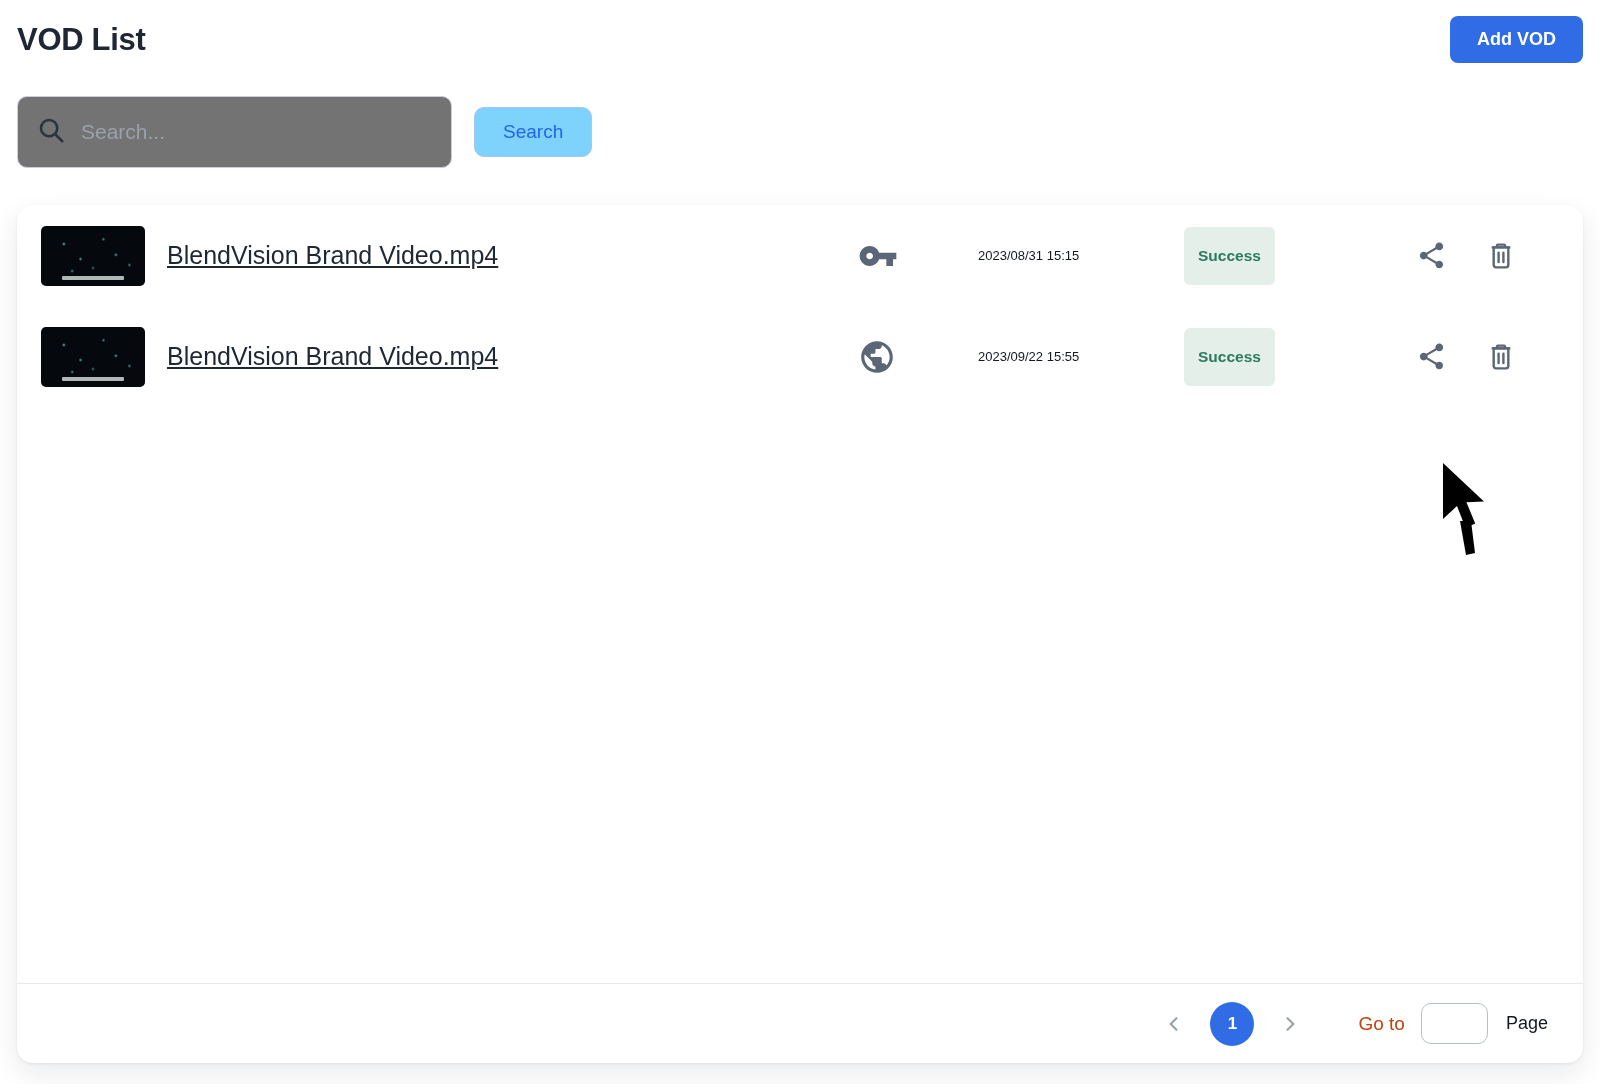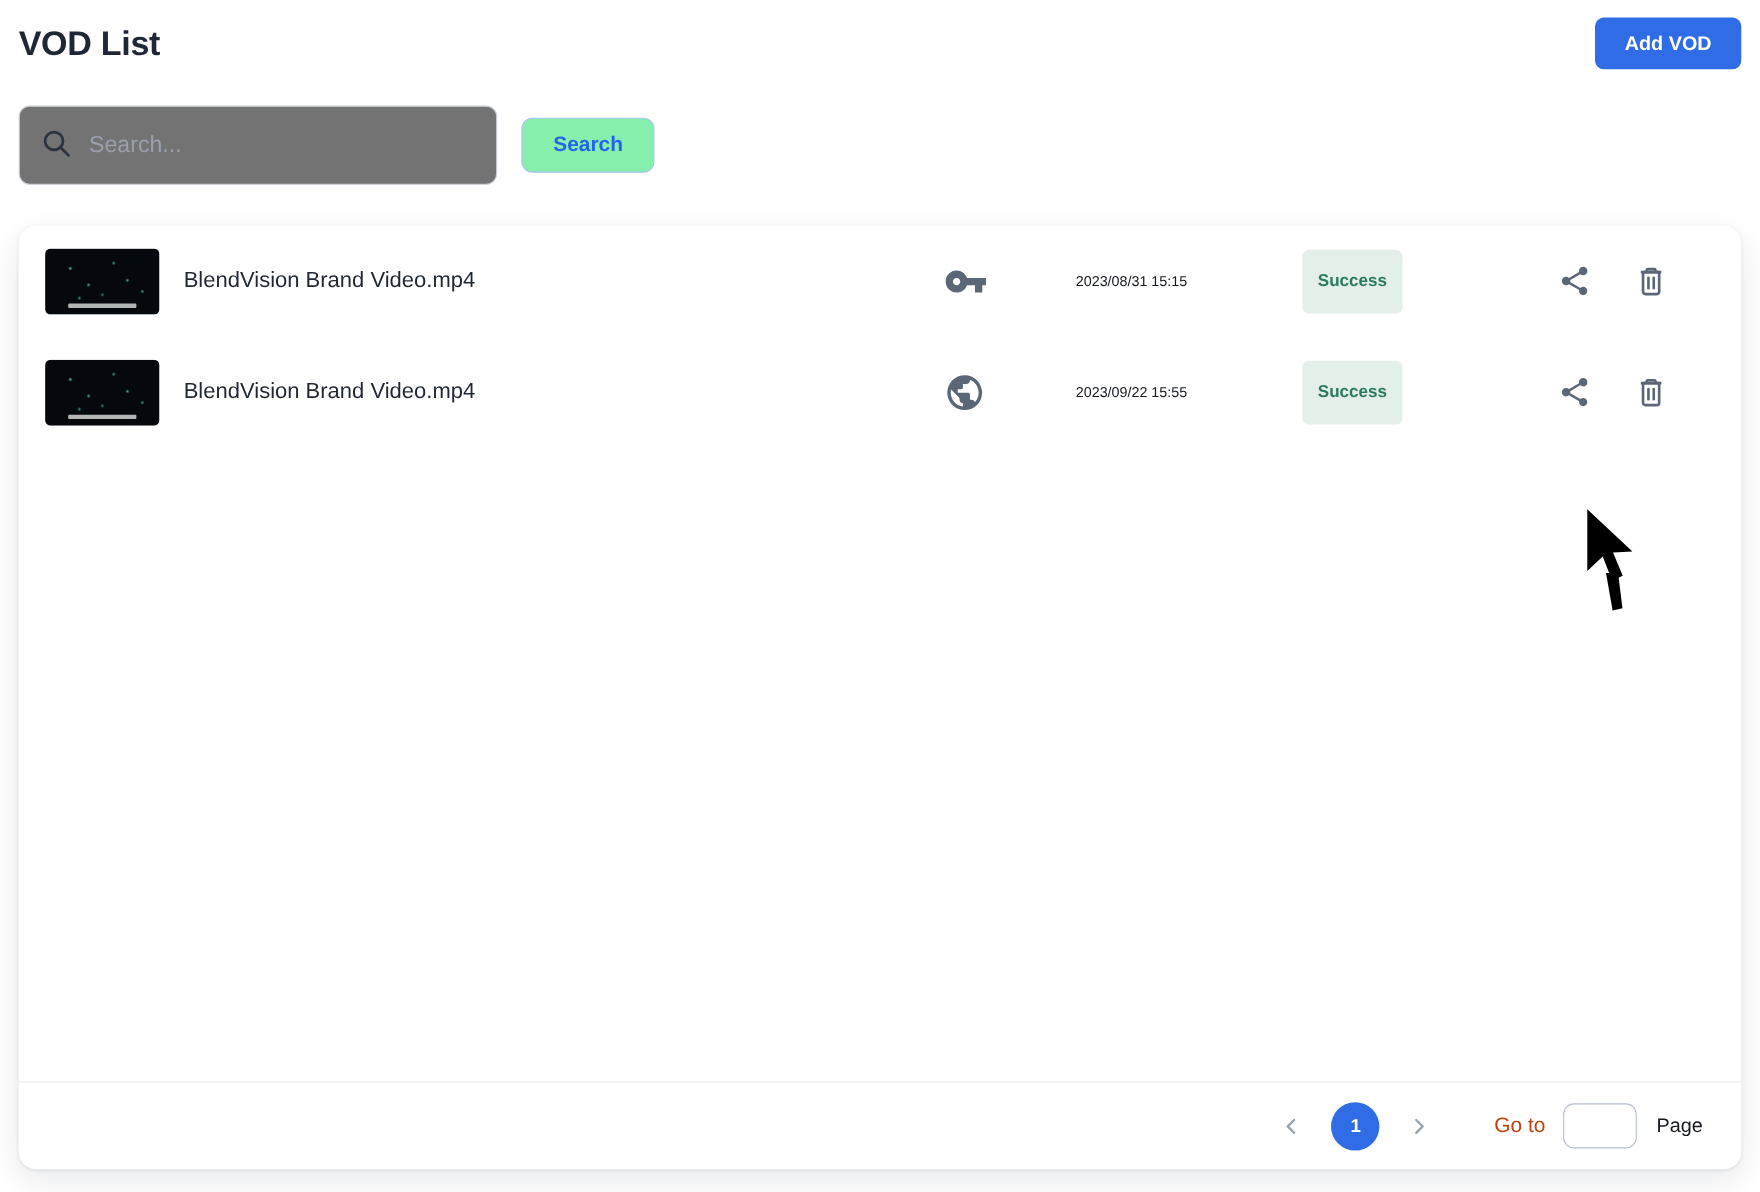--- a/index.html
+++ b/index.html
@@ -22,22 +22,22 @@
     width: 435px; height: 72px; border: 1.5px solid #c9ced8; border-radius: 10px;
     display: flex; align-items: center; padding: 0 18px; gap: 15px; background: #737373;
   }
   .search-box input {
     border: none; outline: none; flex: 1; font-family: inherit;
     font-size: 21px; color: #1c2430; background: transparent;
   }
   .search-box input::placeholder { color: #9aa1ac; }
   .btn-search {
     margin-left: 22px; height: 50px; padding: 0 28px;
-    background: #86efac; border: 1.5px solid #a8c3f5; border-radius: 10px;
-    color: #2563eb; font-family: inherit; font-size: 19px; font-weight: 700; cursor: pointer;
+    background: #7dd3fc; border: 1.5px solid #a8c3f5; border-radius: 10px;
+    color: #2563eb; font-family: inherit; font-size: 19px; font-weight: 400; cursor: pointer;
   }
 
   
   .card {
     margin-top: 37px; height: 858px; border-radius: 16px; background: #ffffff;
     box-shadow: 0 1px 3px rgba(16,24,40,.07), 0 10px 28px rgba(16,24,40,.09);
     display: flex; flex-direction: column; overflow: hidden;
   }
   .tgrid {
     display: grid; grid-template-columns: 817px 120px 206px 232px 1fr;
@@ -55,21 +55,21 @@
       radial-gradient(circle 1.5px at 60% 22%, rgba(120,220,220,.6) 0, transparent 2px),
       radial-gradient(circle 1px at 72% 48%, rgba(120,220,220,.7) 0, transparent 2px),
       radial-gradient(circle 1px at 50% 70%, rgba(120,220,220,.5) 0, transparent 2px),
       radial-gradient(circle 1.5px at 85% 65%, rgba(120,220,220,.6) 0, transparent 2px),
       radial-gradient(circle 1px at 30% 75%, rgba(120,220,220,.6) 0, transparent 2px);
   }
   .thumb .caption {
     position: absolute; left: 50%; bottom: 6px; transform: translateX(-50%);
     width: 62px; height: 4px; background: rgba(235,240,240,.75); border-radius: 1px;
   }
-  .row-title { font-size: 20px; color: #1f2733; }
+  .row-title { font-size: 25px; color: #1f2733; text-decoration: underline; }
   .vis-cell svg { display: block; }
   .date-cell { font-size: 13px; color: #14181f; }
   .status-badge {
     display: inline-block; background: #e4efe9; color: #2b7a61;
     font-size: 15.5px; font-weight: 700; padding: 20px 14px; border-radius: 6px;
   }
   .actions-cell { display: flex; align-items: center; gap: 38px; }
   .icon-btn { background: none; border: none; padding: 0; cursor: pointer; line-height: 0; }
 
   

